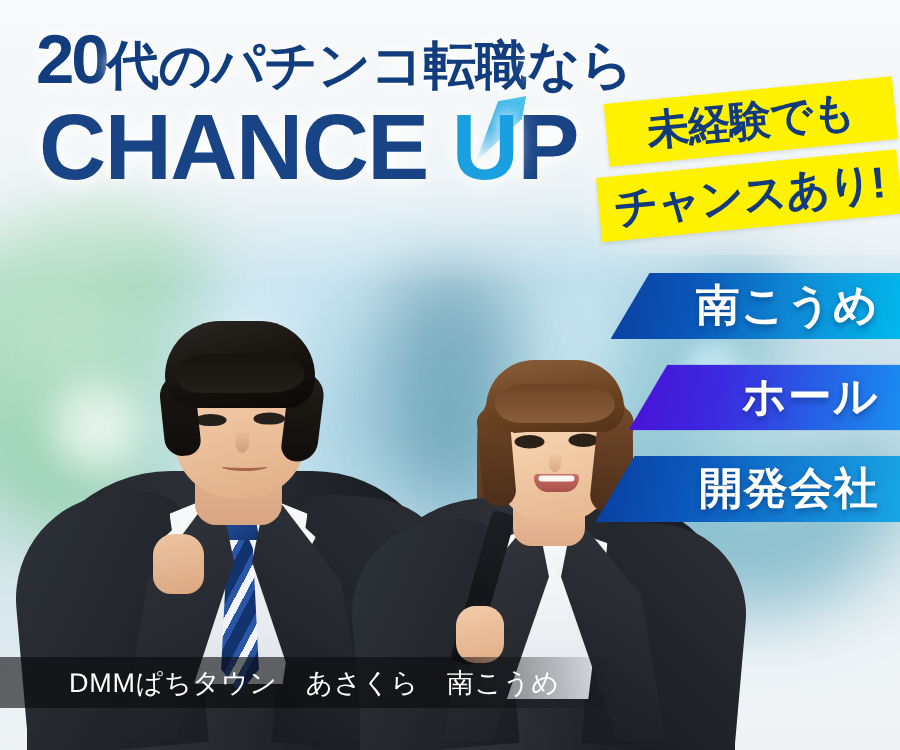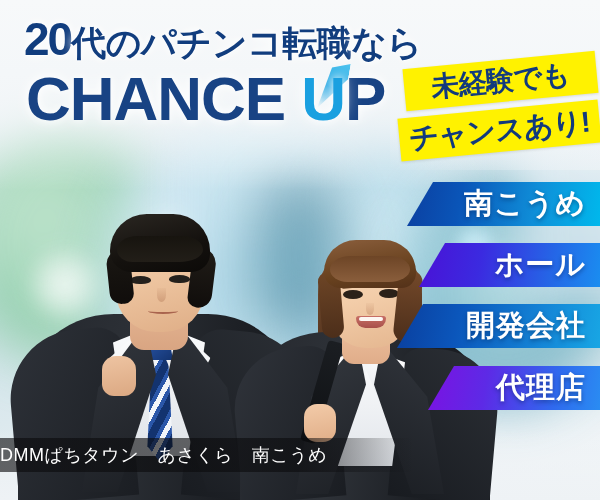--- a/index.html
+++ b/index.html
@@ -325,21 +325,21 @@
   .tag-4{ top:366px; width:172px; background:linear-gradient(100deg,#7b12e2 0%,#5d2ae6 34%,#2f6aee 74%,#2a8cf2 100%); }
   .tag-5{ top:428px; width:188px; background:linear-gradient(100deg,#0b54cf 0%,#0d72e2 36%,#06a8ee 72%,#00cdf4 100%); }
 
   
   .credit{
     position:absolute; left:0; bottom:28px; width:414px; height:34px;
     background:linear-gradient(90deg,rgba(10,10,12,.62) 0%,rgba(10,10,12,.60) 72%,rgba(10,10,12,0) 100%);
     display:flex; align-items:center;
   }
   .credit-text{
-    color:#ffffff; font-size:18px; font-weight:400; white-space:nowrap;
+    margin-left:46px; color:#ffffff; font-size:18px; font-weight:400; white-space:nowrap;
     letter-spacing:.5px;
   }
 </style>
 </head>
 <body>
 
 <div class="banner">
 
   <div class="bg">
     <div class="bg-base"></div>
@@ -438,21 +438,18 @@
 
   <div class="tag tag-1">
     <span class="tag-label">南こうめ</span>
   </div>
   <div class="tag tag-3">
     <span class="tag-label">開発会社</span>
   </div>
   <div class="tag tag-2">
     <span class="tag-label">ホール</span>
   </div>
-  <div class="tag tag-4">
-    <span class="tag-label">代理店</span>
-  </div>
 
   <div class="credit">
     <span class="credit-text">DMMぱちタウン　あさくら　南こうめ</span>
   </div>
 
 </div>
 
 </body></html>

